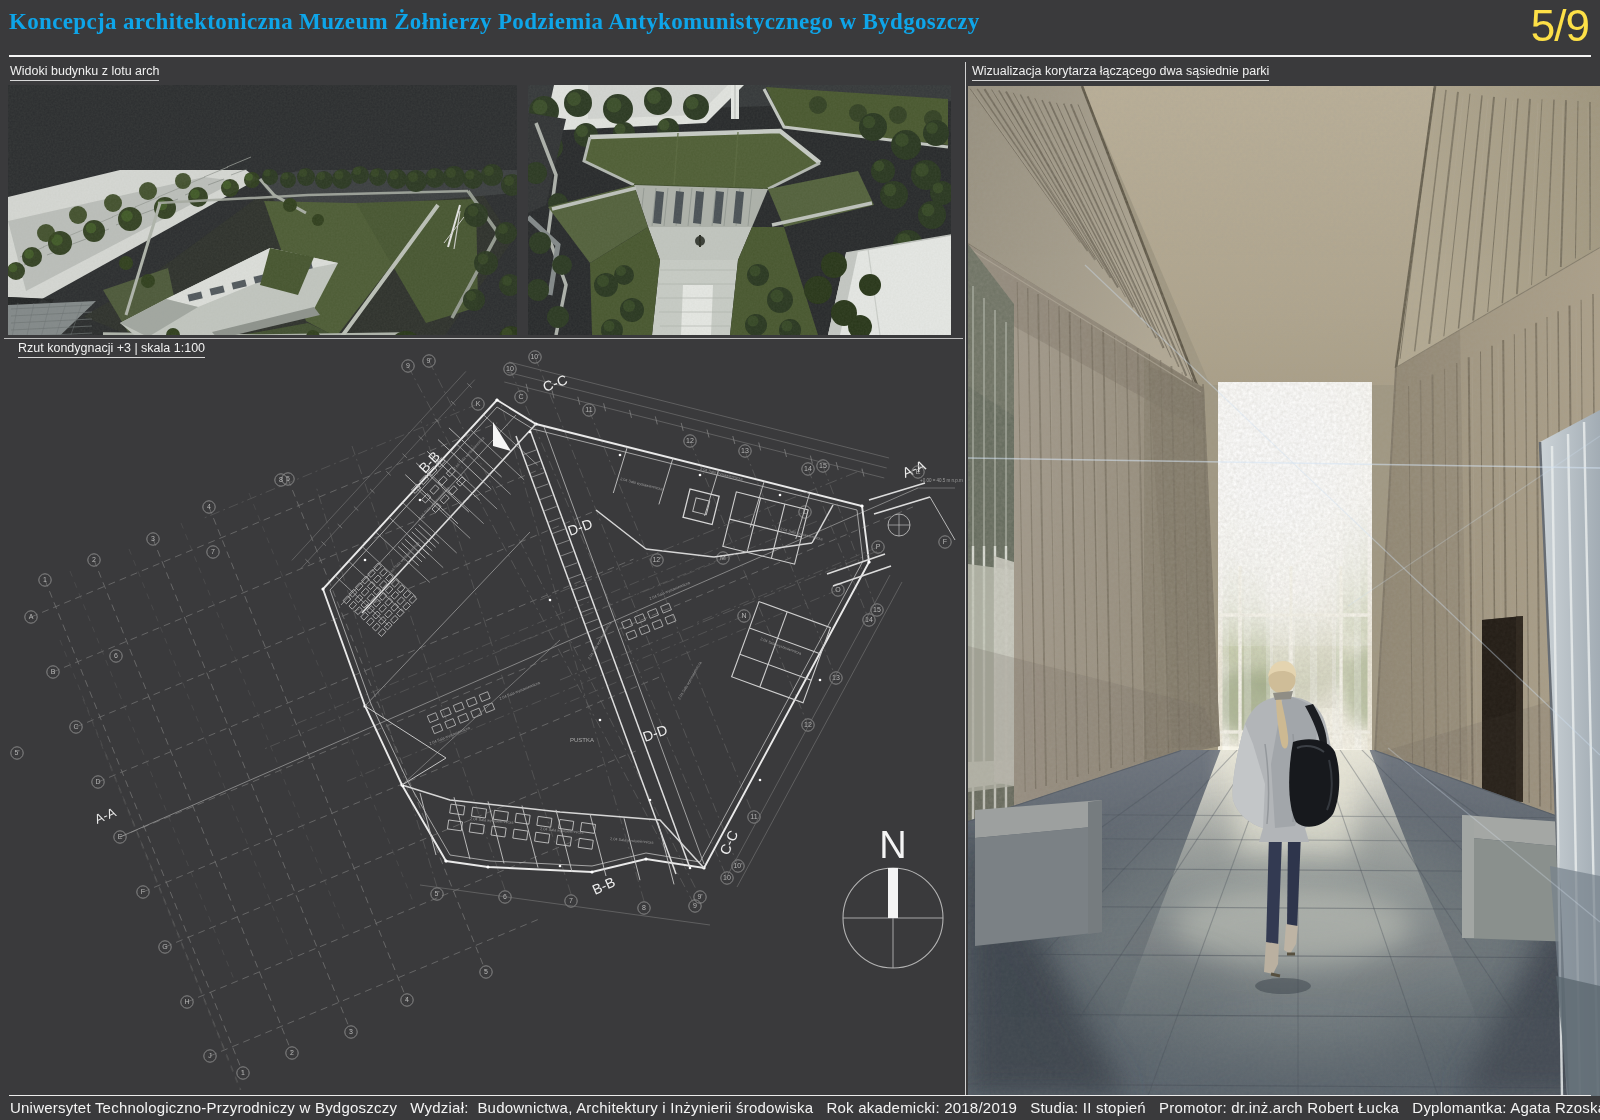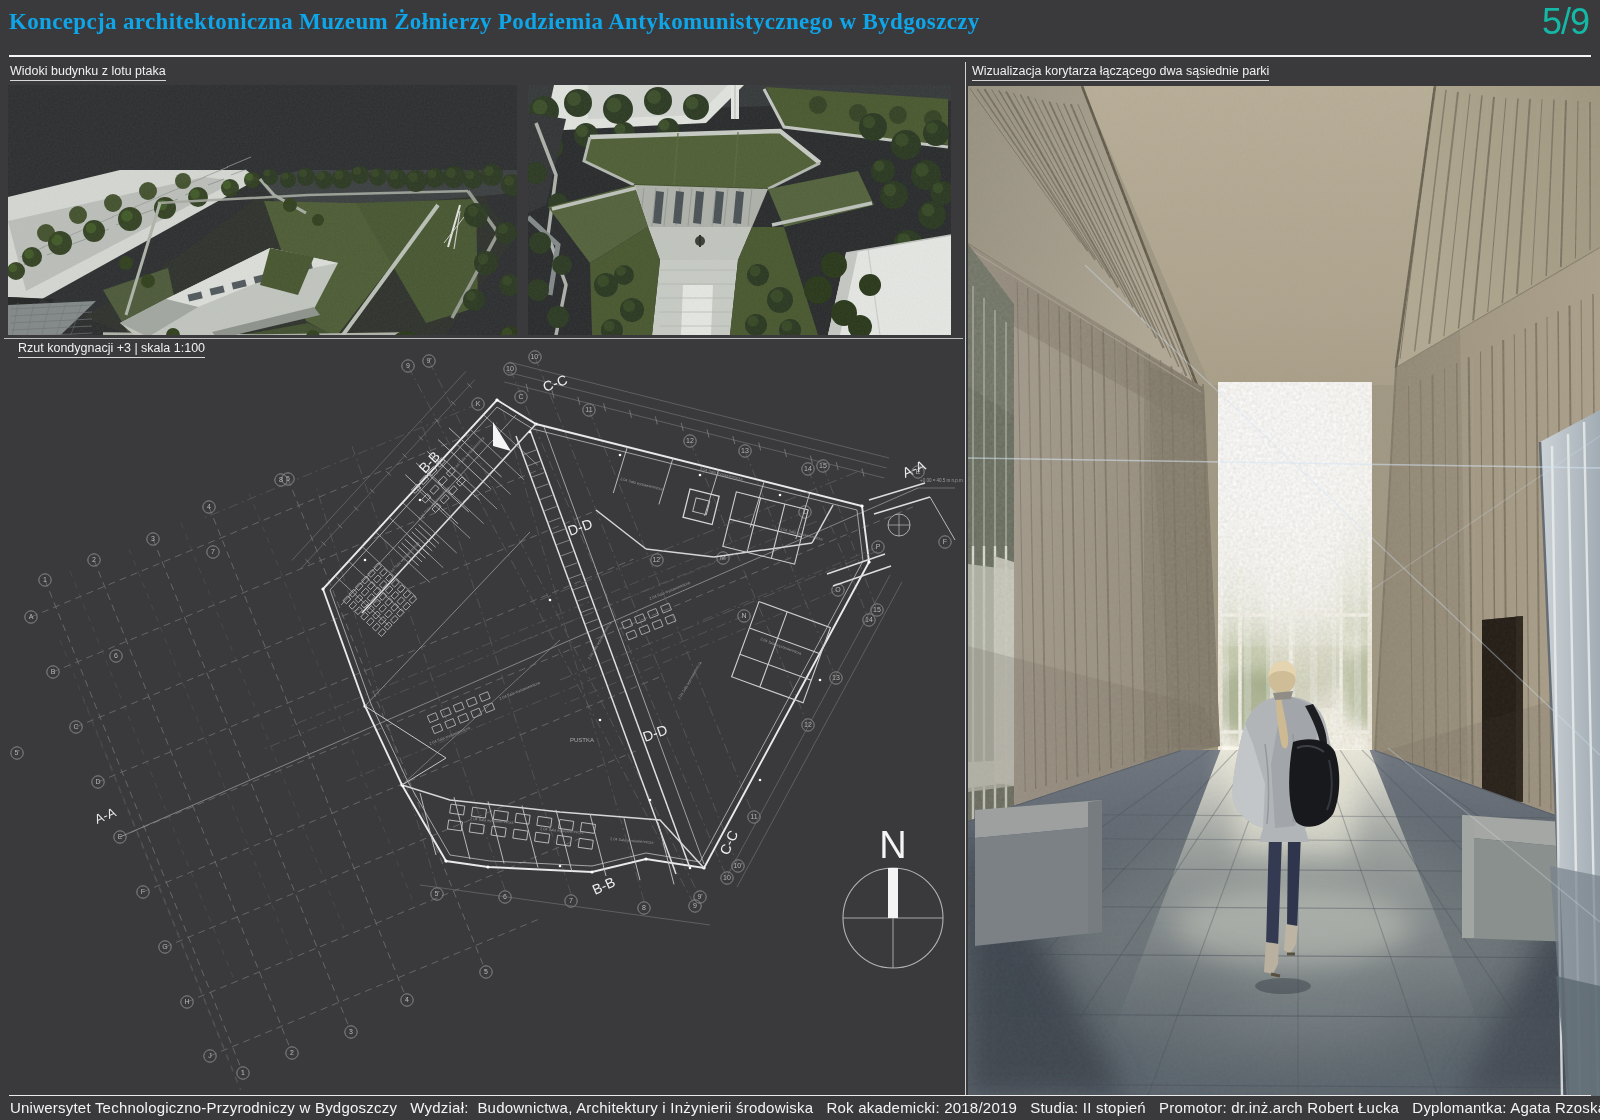--- a/index.html
+++ b/index.html
@@ -1,23 +1,23 @@
 <!DOCTYPE html>
 <html><head><meta charset="utf-8">
 <style>
 html,body{margin:0;padding:0;background:#3a3a3c;width:1600px;height:1120px;overflow:hidden;}
 body{font-family:"Liberation Sans",sans-serif;position:relative;}
 .abs{position:absolute;}
 .lbl{font-size:12.5px;color:#f0f0f0;border-bottom:1px solid #d8d8d8;padding-bottom:2px;letter-spacing:0px;}
 </style></head>
 <body>
 <div class="abs" style="left:9px;top:9px;font-size:23px;font-weight:bold;color:#0ea5e9;letter-spacing:0.35px;white-space:nowrap;font-family:Liberation Serif, serif;">Koncepcja architektoniczna Muzeum Żołnierzy Podziemia Antykomunistycznego w Bydgoszczy</div>
-<div class="abs" style="right:11px;top:1px;font-size:36px;font-weight:normal;color:#14b8a6;letter-spacing:-1px;">5/9</div>
+<div class="abs" style="right:11px;top:1px;font-size:44px;font-weight:normal;color:#fde047;letter-spacing:-1px;">5/9</div>
 <div class="abs" style="left:9px;top:54.5px;width:1582px;height:2px;background:#f5f5f5;"></div>
-<div class="abs lbl" style="left:10px;top:64px;">Widoki budynku z lotu ptaka</div>
+<div class="abs lbl" style="left:10px;top:64px;">Widoki budynku z lotu arch</div>
 <div class="abs lbl" style="left:972px;top:64px;">Wizualizacja korytarza łączącego dwa sąsiednie parki</div>
 <div class="abs" style="left:4px;top:337.5px;width:959px;height:1px;background:#bdbdbd;"></div>
 <div class="abs lbl" style="left:10px;top:341px;margin-left:8px;">Rzut kondygnacji +3 | skala 1:100</div>
 <div class="abs" style="left:964.5px;top:62px;width:1.6px;height:1033px;background:#d2d2d2;"></div>
 <svg class="abs" style="left:8px;top:85px;" width="509" height="250" viewBox="0 0 509 250">
     <defs>
       <filter id="ag1" x="-5%" y="-5%" width="110%" height="110%">
         <feTurbulence type="fractalNoise" baseFrequency="0.55" numOctaves="2" result="n"></feTurbulence>
         <feColorMatrix in="n" type="matrix" values="0 0 0 0 0.35 0 0 0 0 0.38 0 0 0 0 0.30 0 0 0 0.9 0"></feColorMatrix>
       </filter>

